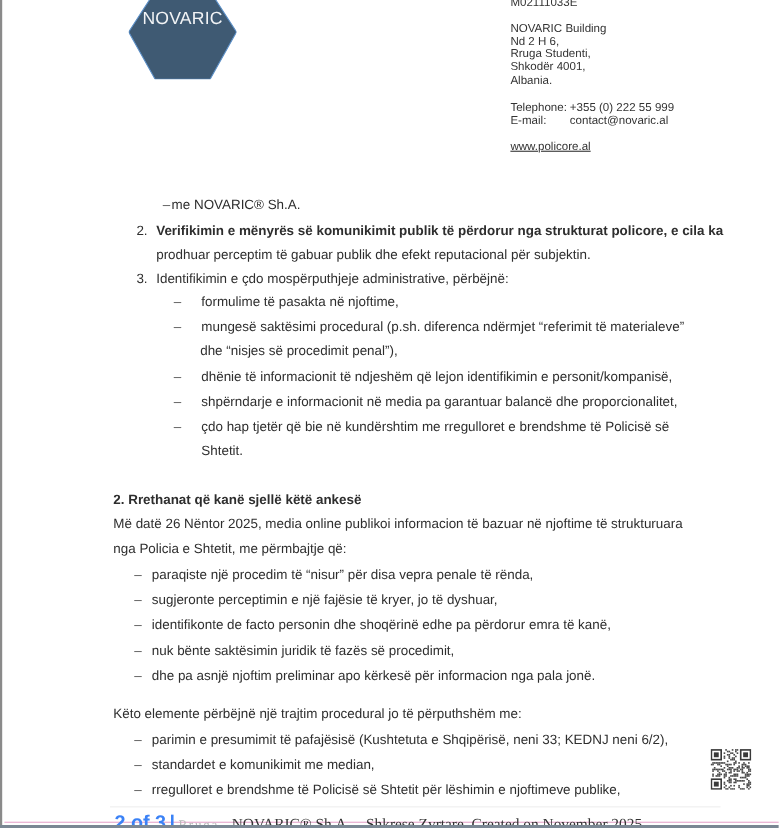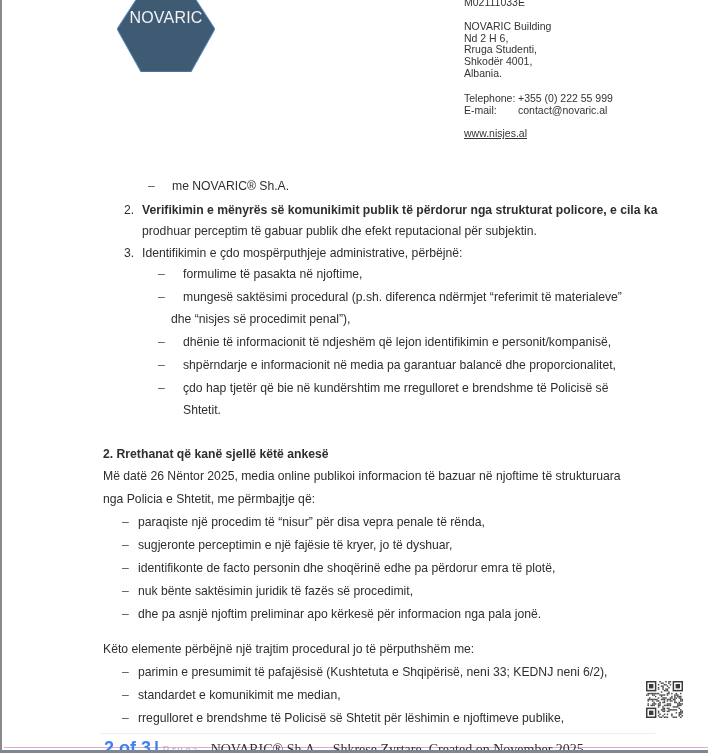--- a/index.html
+++ b/index.html
@@ -63,57 +63,57 @@
     <div>NOVARIC Building</div>
     <div>Nd 2 H 6,</div>
     <div>Rruga Studenti,</div>
     <div>Shkodër 4001,</div>
     <div>Albania.</div>
   </div>
   <div class="contact">
     <div><span class="lbl">Telephone:</span><span>+355 (0) 222 55 999</span></div>
     <div><span class="lbl">E-mail:</span><span>contact@novaric.al</span></div>
   </div>
-  <div class="web">www.nisjes.al</div>
+  <div class="web">www.policore.al</div>
 </div>
 
 <div class="body-text">
   <span class="dash" style="left:148px; top:179px;">–</span>
-  <span class="line" style="left:172px; top:179px;">me NOVARIC® Sh.A.</span>
+  <span class="line" style="left:156px; top:179px;">me NOVARIC® Sh.A.</span>
 
   <span class="num" style="left:124px; top:203px;">2.</span>
   <span class="line" style="left:142px; top:203px;font-weight:bold;">Verifikimin e mënyrës së komunikimit publik të përdorur nga strukturat policore, e cila ka</span>
   <span class="line" style="left:142px; top:224px;">prodhuar perceptim të gabuar publik dhe efekt reputacional për subjektin.</span>
 
   <span class="num" style="left:124px; top:246px;">3.</span>
   <span class="line" style="left:142px; top:246px;">Identifikimin e çdo mospërputhjeje administrative, përbëjnë:</span>
 
   <span class="dash" style="left:158px; top:267px;">–</span>
   <span class="line" style="left:183px; top:267px;">formulime të pasakta në njoftime,</span>
   <span class="dash" style="left:158px; top:290px;">–</span>
   <span class="line" style="left:183px; top:290px;">mungesë saktësimi procedural (p.sh. diferenca ndërmjet “referimit të materialeve”</span>
-  <span class="line" style="left:171px; top:312px;text-align:center;">dhe “nisjes së procedimit penal”),</span>
+  <span class="line" style="left:182px; top:312px;text-align:center;">dhe “nisjes së procedimit penal”),</span>
   <span class="dash" style="left:158px; top:335px;">–</span>
   <span class="line" style="left:183px; top:335px;text-align:center;">dhënie të informacionit të ndjeshëm që lejon identifikimin e personit/kompanisë,</span>
   <span class="dash" style="left:158px; top:358px;">–</span>
   <span class="line" style="left:183px; top:358px;">shpërndarje e informacionit në media pa garantuar balancë dhe proporcionalitet,</span>
   <span class="dash" style="left:158px; top:381px;">–</span>
   <span class="line" style="left:183px; top:381px;">çdo hap tjetër që bie në kundërshtim me rregulloret e brendshme të Policisë së</span>
   <span class="line" style="left:183px; top:403px;">Shtetit.</span>
 
   <span class="line heading" style="left:103px; top:447px;">2. Rrethanat që kanë sjellë këtë ankesë</span>
   <span class="line" style="left:103px; top:469px;">Më datë 26 Nëntor 2025, media online publikoi informacion të bazuar në njoftime të strukturuara</span>
   <span class="line" style="left:103px; top:492px;">nga Policia e Shtetit, me përmbajtje që:</span>
 
   <span class="dash" style="left:122px; top:515px;">–</span>
   <span class="line" style="left:138px; top:515px;">paraqiste një procedim të “nisur” për disa vepra penale të rënda,</span>
   <span class="dash" style="left:122px; top:538px;">–</span>
   <span class="line" style="left:138px; top:538px;">sugjeronte perceptimin e një fajësie të kryer, jo të dyshuar,</span>
   <span class="dash" style="left:122px; top:561px;">–</span>
-  <span class="line" style="left:138px; top:561px;">identifikonte de facto personin dhe shoqërinë edhe pa përdorur emra të plotë,</span>
+  <span class="line" style="left:138px; top:561px;">identifikonte de facto personin dhe shoqërinë edhe pa përdorur emra të kanë,</span>
   <span class="dash" style="left:122px; top:584px;">–</span>
   <span class="line" style="left:138px; top:584px;">nuk bënte saktësimin juridik të fazës së procedimit,</span>
   <span class="dash" style="left:122px; top:607px;">–</span>
   <span class="line" style="left:138px; top:607px;text-align:right;">dhe pa asnjë njoftim preliminar apo kërkesë për informacion nga pala jonë.</span>
 
   <span class="line" style="left:103px; top:642px;">Këto elemente përbëjnë një trajtim procedural jo të përputhshëm me:</span>
   <span class="dash" style="left:122px; top:665px;">–</span>
   <span class="line" style="left:138px; top:665px;">parimin e presumimit të pafajësisë (Kushtetuta e Shqipërisë, neni 33; KEDNJ neni 6/2),</span>
   <span class="dash" style="left:122px; top:688px;">–</span>
   <span class="line" style="left:138px; top:688px;">standardet e komunikimit me median,</span>

